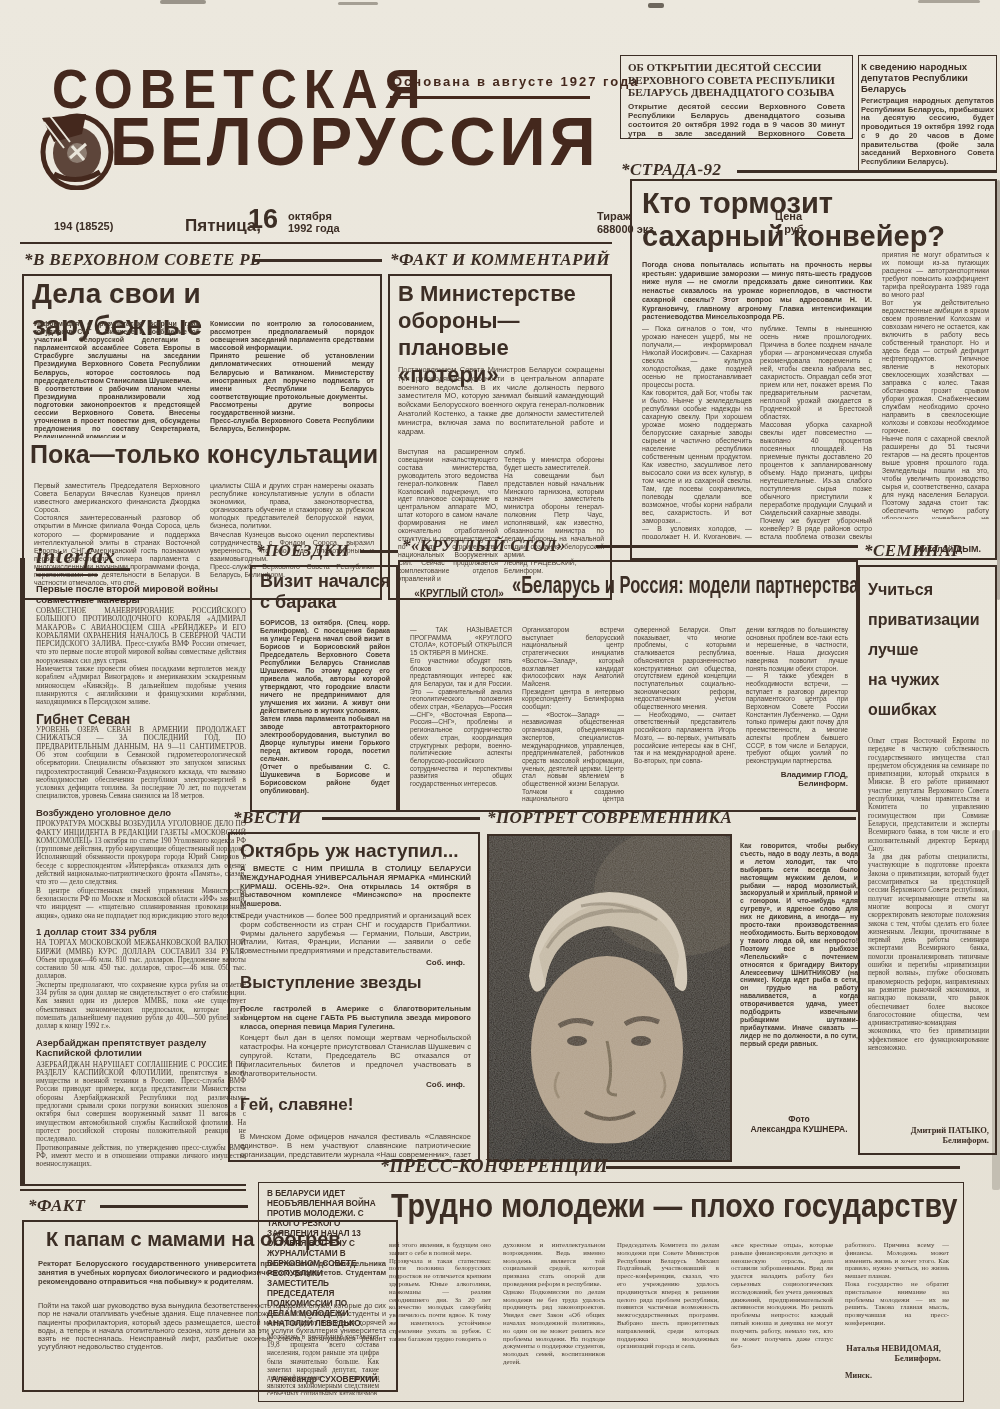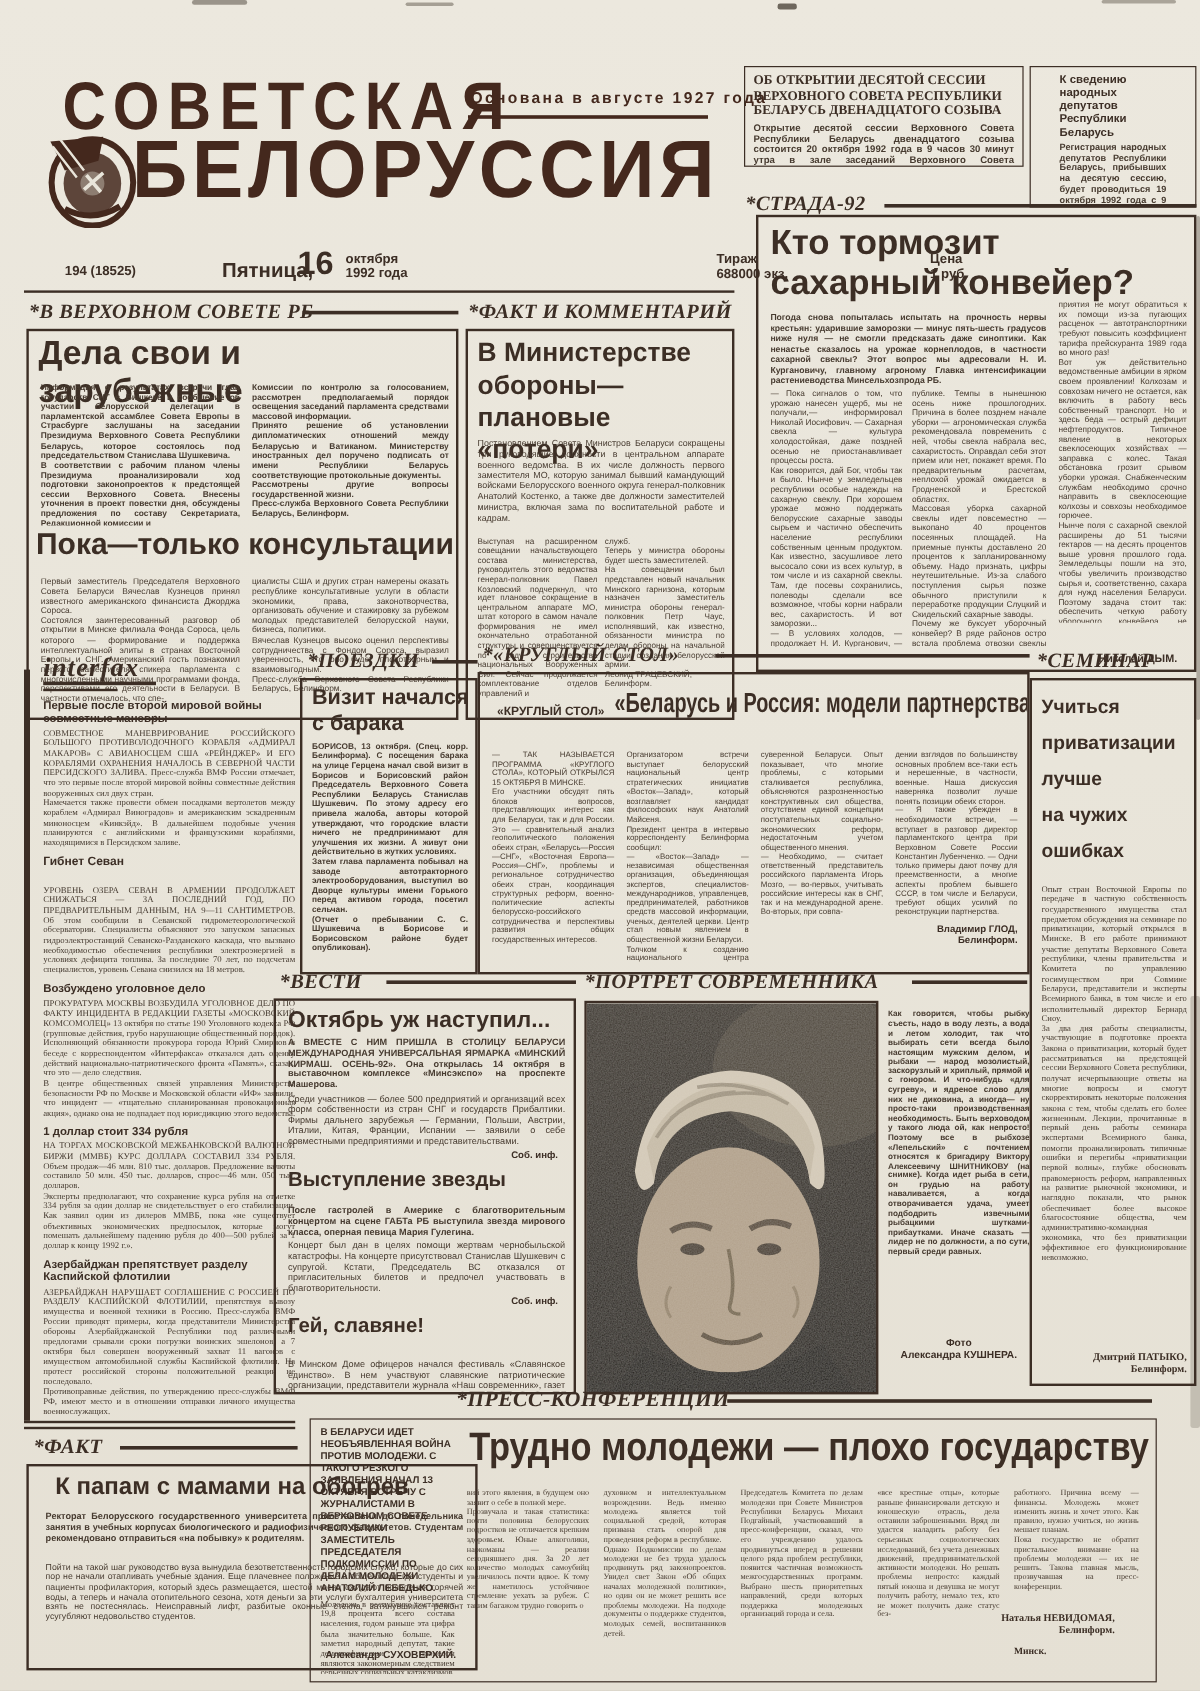--- a/index.html
+++ b/index.html
@@ -62,21 +62,21 @@
   <div class="a sans b" style="left:597px;top:210px;font-size:11px;line-height:12.5px;white-space:pre-line;color:var(--ink)">Тираж
 688000 экз.</div>
   <div class="a sans b" style="left:775px;top:210px;font-size:11px;line-height:12.5px;white-space:pre-line;color:var(--ink)">Цена
 1 руб.</div>
   <div class="hr" style="left:20px;top:242px;width:592px;height:1.5px"></div>
 
   <div class="bx1" style="left:620px;top:55px;width:233px;height:84px;padding:5px 7px">
     <div class="ser b" style="font-size:11px;line-height:12.5px;color:var(--ink)">ОБ ОТКРЫТИИ ДЕСЯТОЙ СЕССИИ ВЕРХОВНОГО СОВЕТА РЕСПУБЛИКИ БЕЛАРУСЬ ДВЕНАДЦАТОГО СОЗЫВА</div>
     <div class="sans b" style="font-size:8px;line-height:9.2px;text-align:justify;margin-top:3px;color:#473b30">Открытие десятой сессии Верховного Совета Республики Беларусь двенадцатого созыва состоится 20 октября 1992 года в 9 часов 30 минут утра в зале заседаний Верховного Совета Республики Беларусь в Доме правительства.</div>
   </div>
-  <div class="bx1" style="left:858px;top:55px;width:139px;height:118px;padding:5px 24px">
+  <div class="bx1" style="left:858px;top:55px;width:139px;height:118px;padding:5px 2px">
     <div class="sans b" style="font-size:9.5px;line-height:11px;color:var(--ink)">К сведению народных депутатов Республики Беларусь</div>
     <div class="sans b" style="font-size:7.6px;line-height:8.7px;text-align:justify;margin-top:3px;color:#473b30">Регистрация народных депутатов Республики Беларусь, прибывших на десятую сессию, будет проводиться 19 октября 1992 года с 9 до 20 часов в Доме правительства (фойе зала заседаний Верховного Совета Республики Беларусь).</div>
   </div>
 
   <div class="lbl" style="left:621px;top:160px">*СТРАДА-92</div>
   <div class="hr" style="left:737px;top:170px;width:260px;height:2.5px"></div>
   <div class="bx" style="left:630px;top:179px;width:367px;height:381px">
     <div class="a hl" style="left:10px;top:6px;width:340px;font-size:29px;line-height:33px">Кто тормозит
 сахарный конвейер?</div>
     <div class="t sans b" style="left:10px;top:80px;width:230px;height:60px;font-size:7.2px;line-height:8.7px">Погода снова попыталась испытать на прочность нервы крестьян: ударившие заморозки — минус пять-шесть градусов ниже нуля — не смогли предсказать даже синоптики. Как ненастье сказалось на урожае корнеплодов, в частности сахарной свеклы? Этот вопрос мы адресовали Н. И. Кургановичу, главному агроному Главка интенсификации растениеводства Минсельхозпрода РБ.</div>
@@ -129,21 +129,21 @@
   <div class="a ser b" style="left:36px;top:543px;font-size:22px;font-style:italic;letter-spacing:1px;color:var(--ink)">interfax</div>
   <div class="hr" style="left:36px;top:568px;width:94px;height:3px"></div>
   <div class="hr" style="left:36px;top:574px;width:62px;height:1.5px"></div>
   <div class="a" style="left:36px;top:584px;width:210px;height:598px;overflow:hidden;display:flex;flex-direction:column;gap:7px">
     <div>
       <div class="sans b" style="font-size:9.5px;line-height:10.5px;color:var(--ink);margin-bottom:2px">Первые после второй мировой войны совместные маневры</div>
       <div class="ser" style="font-size:7.3px;line-height:8.3px;text-align:justify;white-space:pre-line;color:#453a30">СОВМЕСТНОЕ МАНЕВРИРОВАНИЕ РОССИЙСКОГО БОЛЬШОГО ПРОТИВОЛОДОЧНОГО КОРАБЛЯ «АДМИРАЛ МАКАРОВ» С АВИАНОСЦЕМ США «РЕЙНДЖЕР» И ЕГО КОРАБЛЯМИ ОХРАНЕНИЯ НАЧАЛОСЬ В СЕВЕРНОЙ ЧАСТИ ПЕРСИДСКОГО ЗАЛИВА. Пресс-служба ВМФ России отмечает, что это первые после второй мировой войны совместные действия вооруженных сил двух стран.
 Намечается также провести обмен посадками вертолетов между кораблем «Адмирал Виноградов» и американским эскадренным миноносцем «Кинкэйд». В дальнейшем подобные учения планируются с английскими и французскими кораблями, находящимися в Персидском заливе.</div>
     </div>
     <div>
-      <div class="sans b" style="font-size:10px;line-height:10.5px;color:var(--ink);margin-bottom:14px">Гибнет Севан</div>
+      <div class="sans b" style="font-size:14px;line-height:10.5px;color:var(--ink);margin-bottom:2px">Гибнет Севан</div>
       <div class="ser" style="font-size:7.3px;line-height:8.3px;text-align:justify;white-space:pre-line;color:#453a30">УРОВЕНЬ ОЗЕРА СЕВАН В АРМЕНИИ ПРОДОЛЖАЕТ СНИЖАТЬСЯ — ЗА ПОСЛЕДНИЙ ГОД, ПО ПРЕДВАРИТЕЛЬНЫМ ДАННЫМ, НА 9—11 САНТИМЕТРОВ. Об этом сообщили в Севанской гидрометеорологической обсерватории. Специалисты объясняют это запуском запасных гидроэлектростанций Севанско-Разданского каскада, что вызвано необходимостью обеспечения республики электроэнергией в условиях дефицита топлива. За последние 70 лет, по подсчетам специалистов, уровень Севана снизился на 18 метров.</div>
     </div>
     <div>
       <div class="sans b" style="font-size:9.5px;line-height:10.5px;color:var(--ink);margin-bottom:2px">Возбуждено уголовное дело</div>
       <div class="ser" style="font-size:7.3px;line-height:8.3px;text-align:justify;white-space:pre-line;color:#453a30">ПРОКУРАТУРА МОСКВЫ ВОЗБУДИЛА УГОЛОВНОЕ ДЕЛО ПО ФАКТУ ИНЦИДЕНТА В РЕДАКЦИИ ГАЗЕТЫ «МОСКОВСКИЙ КОМСОМОЛЕЦ» 13 октября по статье 190 Уголовного кодекса РФ (групповые действия, грубо нарушающие общественный порядок). Исполняющий обязанности прокурора города Юрий Смирнов в беседе с корреспондентом «Интерфакса» отказался дать оценку действий национально-патриотического фронта «Память», сказав, что это — дело следствия.
 В центре общественных связей управления Министерства безопасности РФ по Москве и Московской области «ИФ» заявили, что инцидент — «тщательно спланированная провокационная акция», однако она не подпадает под юрисдикцию этого ведомства.</div>
     </div>
     <div>
       <div class="sans b" style="font-size:9.5px;line-height:10.5px;color:var(--ink);margin-bottom:2px">1 доллар стоит 334 рубля</div>
       <div class="ser" style="font-size:7.3px;line-height:8.3px;text-align:justify;white-space:pre-line;color:#453a30">НА ТОРГАХ МОСКОВСКОЙ МЕЖБАНКОВСКОЙ ВАЛЮТНОЙ БИРЖИ (ММВБ) КУРС ДОЛЛАРА СОСТАВИЛ 334 РУБЛЯ. Объем продаж—46 млн. 810 тыс. долларов. Предложение валюты составило 50 млн. 450 тыс. долларов, спрос—46 млн. 050 тыс. долларов.
@@ -268,21 +268,21 @@
     </div>
     <div class="a hl" style="left:132px;top:4px;width:680px;font-size:33px;white-space:nowrap;transform:scaleX(0.87);transform-origin:left top">Трудно молодежи — плохо государству</div>
     <div class="t ser" style="left:130px;top:58px;width:102px;height:152px;font-size:6.8px;line-height:7.8px">вий этого явления, в будущем оно заявит о себе в полной мере.
 Прозвучала и такая статистика: почти половина белорусских подростков не отличается крепким здоровьем. Юные алкоголики, наркоманы — реалии сегодняшнего дня. За 20 лет количество молодых самоубийц увеличилось почти вдвое. К тому же наметилось устойчивое стремление уехать за рубеж. С таким багажом трудно говорить о</div>
     <div class="t ser" style="left:244px;top:58px;width:102px;height:152px;font-size:6.8px;line-height:7.8px">духовном и интеллектуальном возрождении. Ведь именно молодежь является той социальной средой, которая призвана стать опорой для проведения реформ в республике.
 Однако Подкомиссии по делам молодежи не без труда удалось продвинуть ряд законопроектов. Увидел свет Закон «Об общих началах молодежной политики», но один он не может решить все проблемы молодежи. На подходе документы о поддержке студентов, молодых семей, воспитанников детей.</div>
     <div class="t ser" style="left:358px;top:58px;width:102px;height:152px;font-size:6.8px;line-height:7.8px">Председатель Комитета по делам молодежи при Совете Министров Республики Беларусь Михаил Подгайный, участвовавший в пресс-конференции, сказал, что его учреждению удалось продвинуться вперед в решении целого ряда проблем республики, появится частичная возможность межгосударственных программ. Выбрано шесть приоритетных направлений, среди которых поддержка молодежных организаций города и села.</div>
     <div class="t ser" style="left:472px;top:58px;width:102px;height:152px;font-size:6.8px;line-height:7.8px">«все крестные отцы», которые раньше финансировали детскую и юношескую отрасль, дела оставили заброшенными. Вряд ли удастся наладить работу без серьезных социологических исследований, без учета денежных движений, предпринимательской активности молодежи. Но решать проблемы непросто: каждый пятый юноша и девушка не могут получить работу, немало тех, кто не может получить даже статус без-</div>
     <div class="t ser" style="left:586px;top:58px;width:104px;height:98px;font-size:6.8px;line-height:7.8px">работного. Причина всему — финансы. Молодежь может изменить жизнь и хочет этого. Как правило, нужно учиться, но жизнь мешает планам.
 Пока государство не обратит пристальное внимание на проблемы молодежи — их не решить. Такова главная мысль, прозвучавшая на пресс-конференции.</div>
-    <div class="a ser b" style="left:546px;top:160px;width:124px;font-size:8.5px;text-align:right;white-space:pre-line;color:var(--ink)">Наталья НЕВИДОМАЯ,
+    <div class="a ser b" style="left:558px;top:160px;width:124px;font-size:8.5px;text-align:right;white-space:pre-line;color:var(--ink)">Наталья НЕВИДОМАЯ,
 Белинформ.</div>
     <div class="a ser b" style="left:586px;top:188px;font-size:8px;color:var(--ink)">Минск.</div>
   </div>
 
   <div class="lbl" style="left:28px;top:1196px">*ФАКТ</div>
   <div class="hr" style="left:100px;top:1205px;width:148px;height:2.5px"></div>
   <div class="bx" style="left:22px;top:1220px;width:376px;height:172px">
     <div class="a hl" style="left:22px;top:6px;width:340px;font-size:20px">К папам с мамами на обогрев</div>
     <div class="t sans b" style="left:14px;top:38px;width:348px;height:38px;font-size:7.6px;line-height:8.8px">Ректорат Белорусского государственного университета приостановил до понедельника занятия в учебных корпусах биологического и радиофизического факультетов. Студентам рекомендовано отправиться «на побывку» к родителям.</div>
     <div class="t sans" style="left:14px;top:80px;width:348px;height:68px;font-size:7.3px;line-height:8.3px">Пойти на такой шаг руководство вуза вынудила безответственность городских служб, которые до сих пор не начали отапливать учебные здания. Еще плачевнее положение в общежитии, где студенты и пациенты профилактория, который здесь размещается, шестой месяц ожидают появления горячей воды, а теперь и начала отопительного сезона, хотя деньги за эти услуги бухгалтерия университета взять не постеснялась. Неисправный лифт, разбитые оконные стекла, затянувшийся ремонт усугубляют недовольство студентов.</div>

